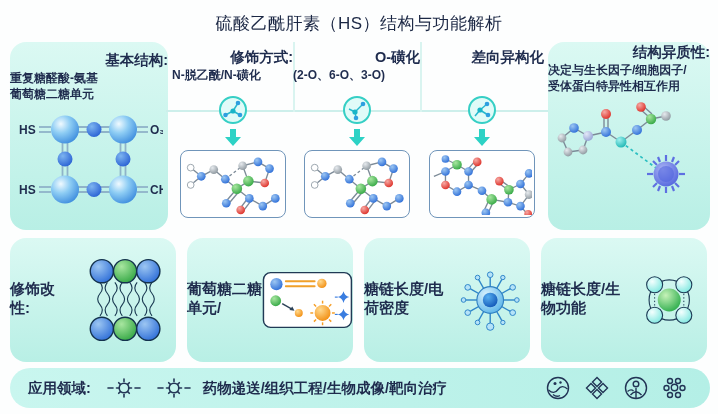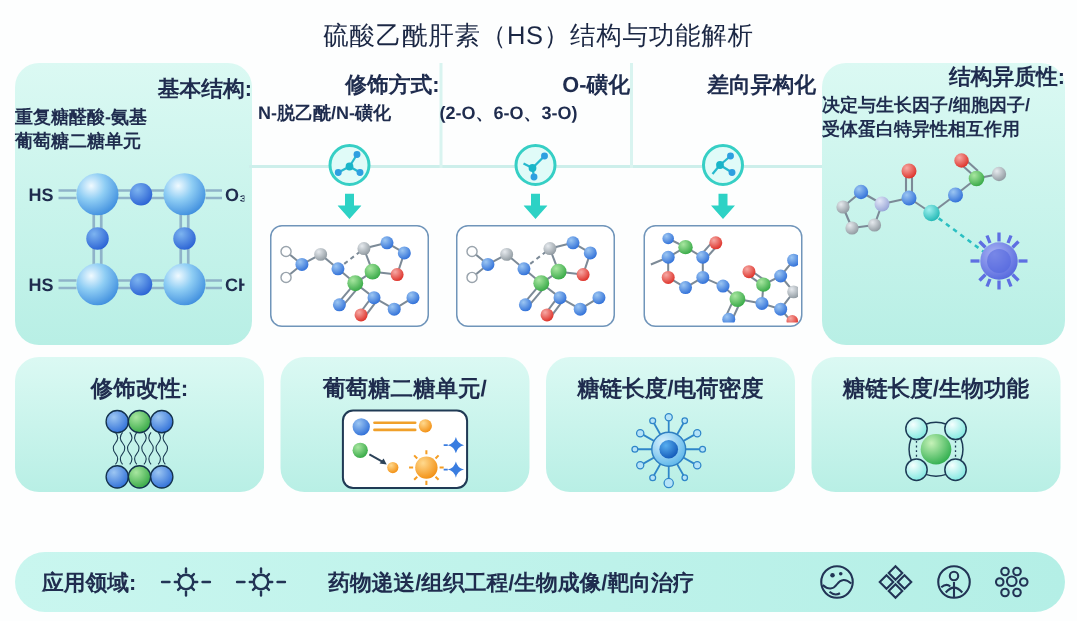--- a/index.html
+++ b/index.html
@@ -18,29 +18,29 @@
   .h-line{position:absolute;left:-6px;right:-6px;top:68px;height:2px;background:#cdefeb;}
   .v-div{position:absolute;top:0;width:2px;height:70px;background:#d9f4f0;}
   .mid-col{position:absolute;top:0;height:188px;}
   .mid-col .txt{position:absolute;top:6px;left:0;width:100%;}
   .mol-icon{position:absolute;left:50%;top:53px;transform:translateX(-50%);}
   .arrow-icon{position:absolute;left:50%;top:87px;transform:translateX(-50%);}
   .mol-box{position:absolute;left:50%;top:108px;transform:translateX(-50%);
            width:106px;height:68px;background:#fff;border:1.6px solid #7095ba;border-radius:8px;
            box-sizing:border-box;display:flex;align-items:center;justify-content:center;}
   
-  .prop-panel{position:absolute;top:238px;width:166px;height:90px;
-              display:flex;flex-direction:column;align-items:center;padding-top:12px;box-sizing:border-box;}
+  .prop-panel{position:absolute;top:238px;width:166px;height:124px;
+              display:flex;align-items:center;padding-top:0;box-sizing:border-box;}
   .prop-head{font-size:15px;font-weight:700;margin-bottom:2px;}
   
   .app-bar{position:absolute;left:10px;top:368px;width:700px;height:40px;border-radius:20px;
            background:linear-gradient(90deg,#c9f6ef 0%,#b4efe6 100%);
            display:flex;align-items:center;box-sizing:border-box;padding:0 18px;}
   .app-label{font-size:14.5px;font-weight:700;}
-  .app-text{font-size:14.5px;font-weight:700;margin-left:28px;}
+  .app-text{font-size:14.5px;font-weight:700;margin-left:12px;}
   .sun-wrap{margin-left:16px;display:flex;align-items:center;}
   .app-icons{margin-left:auto;display:flex;gap:13px;align-items:center;margin-right:4px;}
   .diagram{display:block;margin:4px auto 0;}
 </style>
 </head>
 <body>
 
 <div class="canvas">
   <div class="title">硫酸乙酰肝素（HS）结构与功能解析</div>
 

